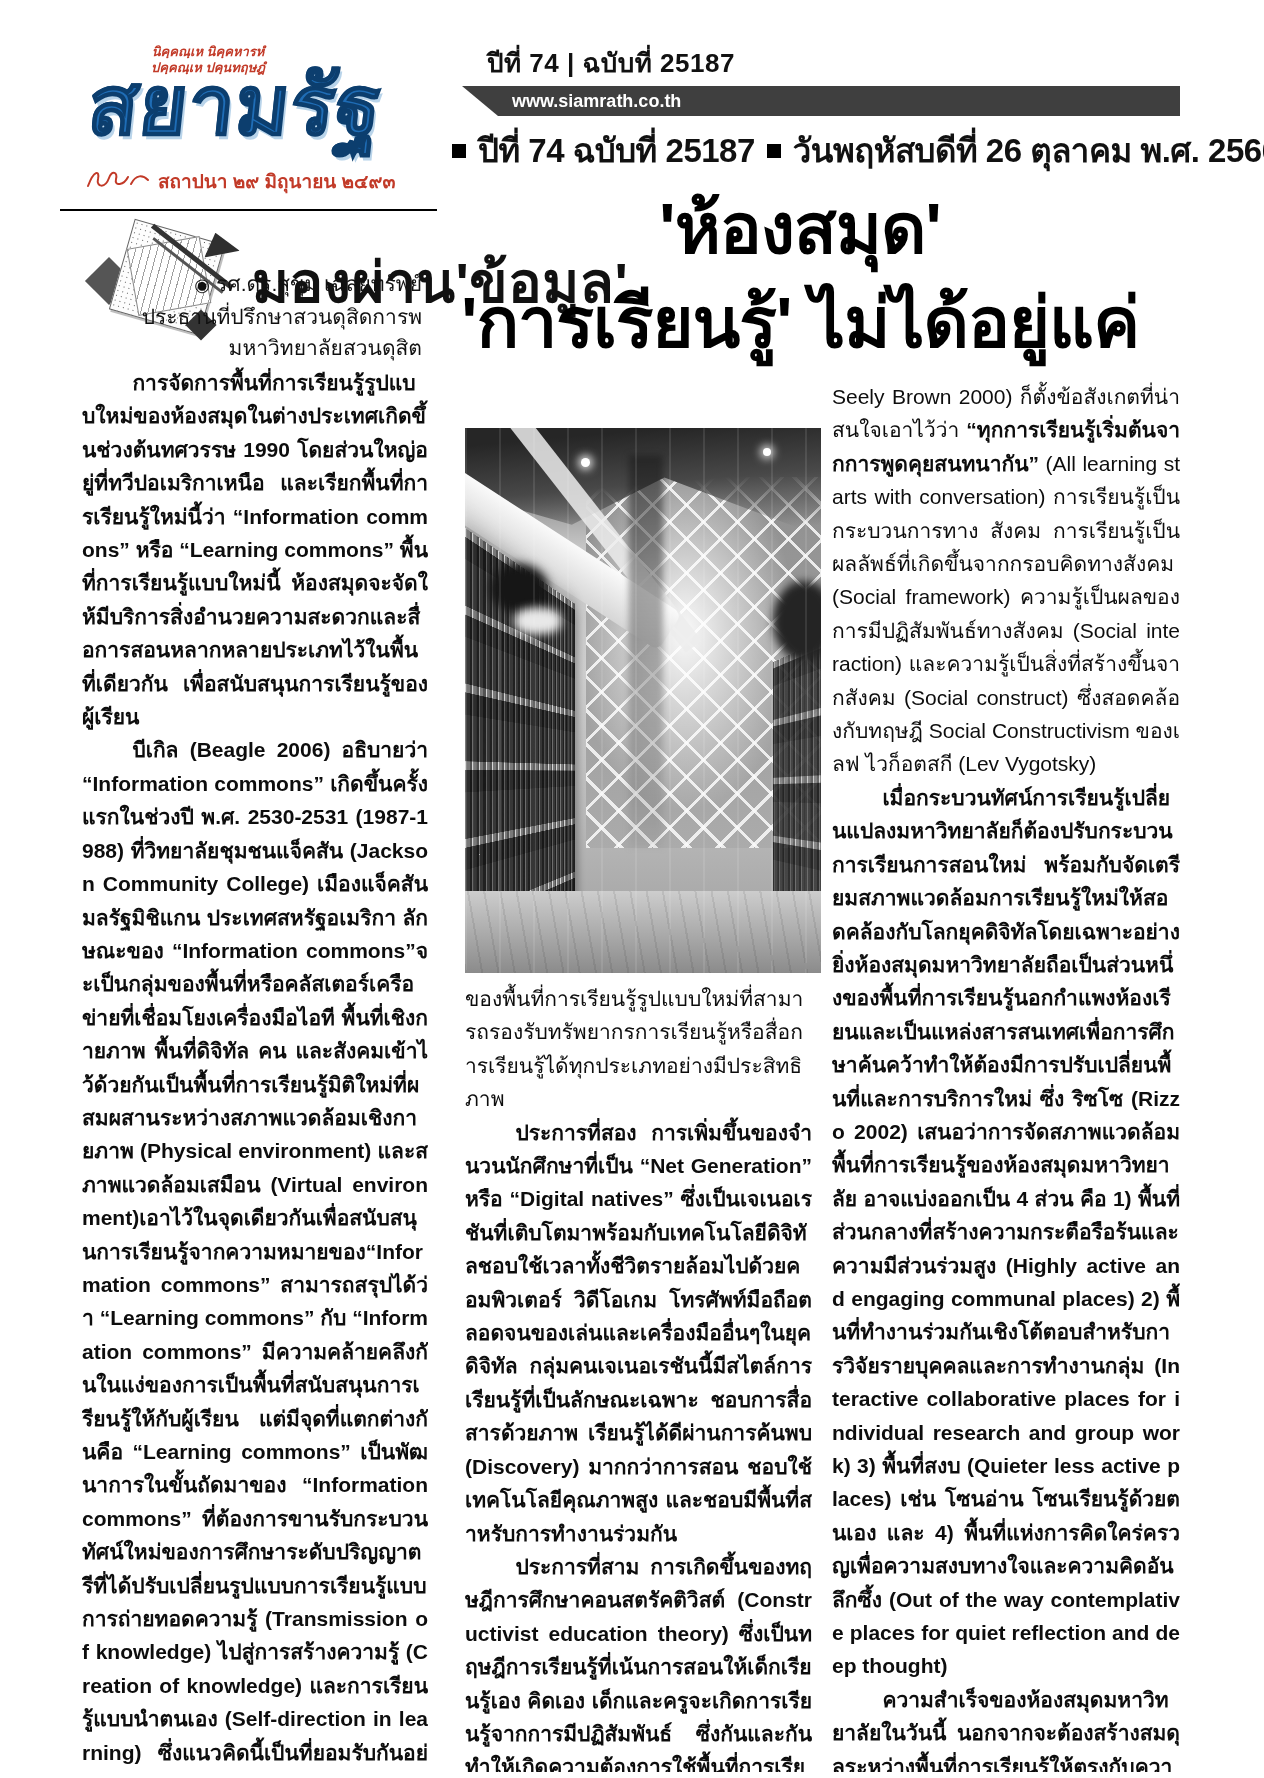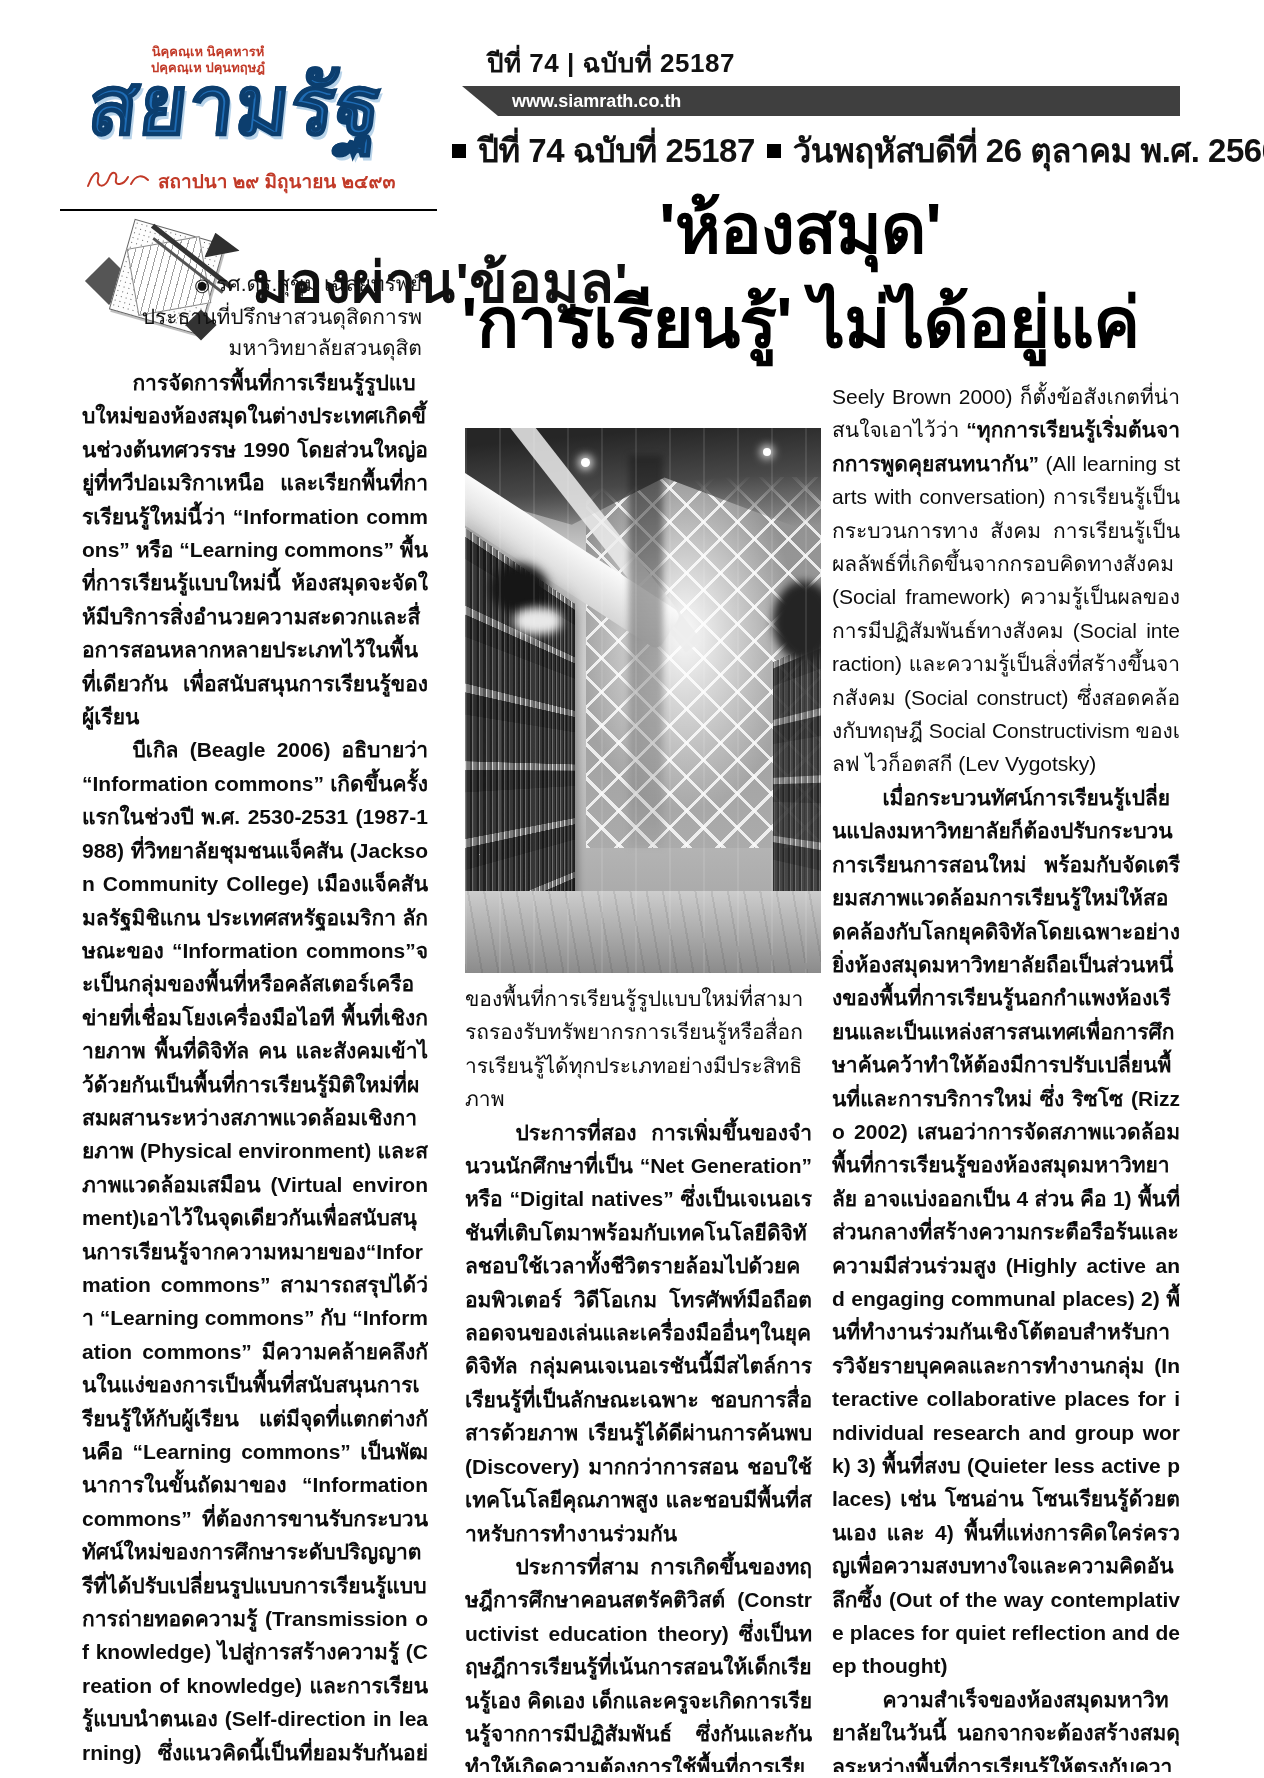--- a/index.html
+++ b/index.html
@@ -1,21 +1,21 @@
 <!DOCTYPE html>
 <html><head>
 <meta charset="utf-8">
 <style>
   html,body{margin:0;padding:0;background:#ffffff;}
   .page{position:relative;width:1264px;height:1778px;background:#fff;overflow:hidden;
         font-family:"Liberation Sans",sans-serif;color:#111;}
 
   
   .motto{position:absolute;left:148px;top:44px;width:120px;text-align:center;
-         color:#c23a28;font-size:13px;line-height:16px;font-weight:bold;}
+         color:#c23a28;font-size:13px;line-height:16px;font-weight:bold;font-style:italic;}
   .logo-text{position:absolute;left:68px;top:52px;width:335px;text-align:center;
          font-size:82px;line-height:108px;font-weight:900;color:#1f6db6;
          transform:skewX(-6deg);letter-spacing:1px;
          -webkit-text-stroke:2px #0c3e6e;
          text-shadow:3px 4px 0 #b9d4ea, -1px -1px 0 #0c3e6e;}
   .established-row{position:absolute;left:86px;top:166px;display:flex;align-items:center;gap:8px;}
   .established{color:#c23a28;font-size:19px;font-weight:bold;}
   .issue-top{position:absolute;left:487px;top:42px;font-size:26px;font-weight:700;letter-spacing:.5px;}
   .web-bar{position:absolute;left:462px;top:86px;width:718px;height:30px;background:#3f3f3f;
            clip-path:polygon(0 0,100% 0,100% 100%,36px 100%);}

